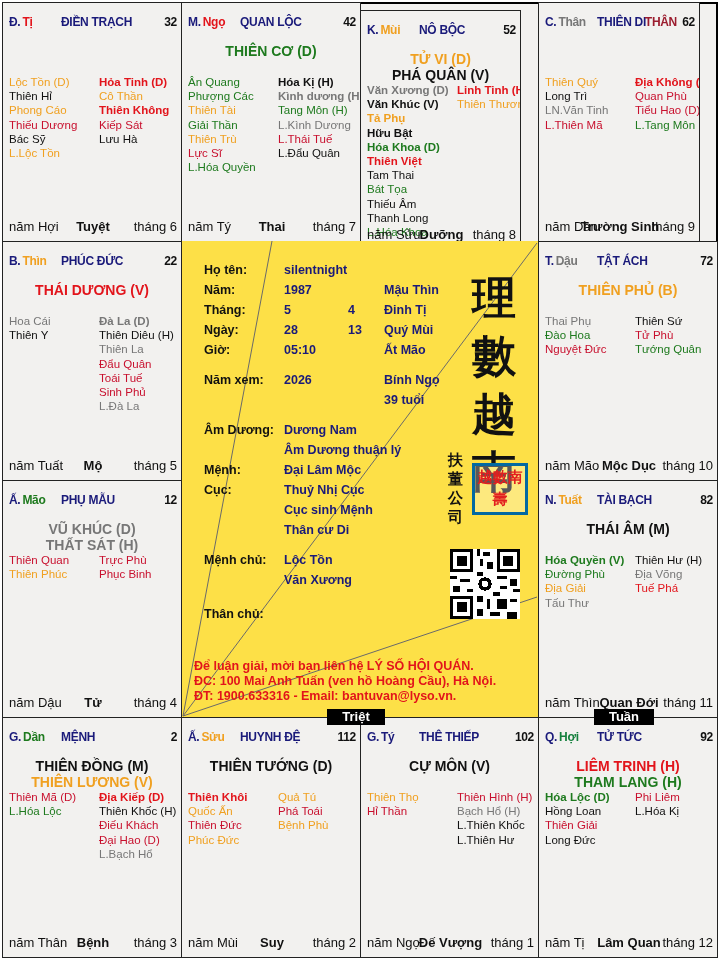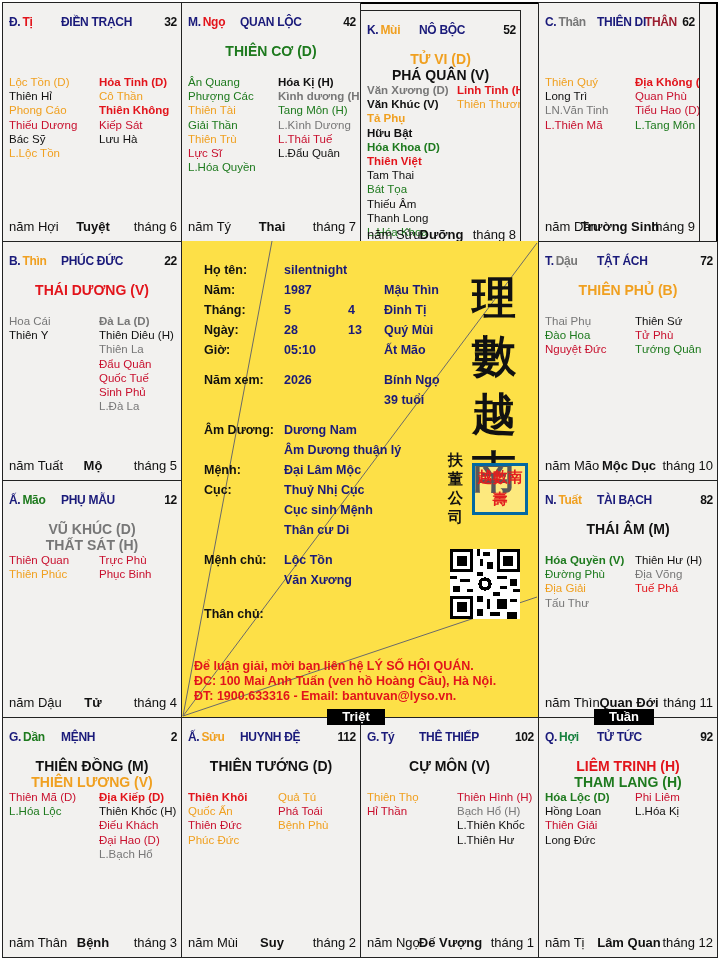--- a/index.html
+++ b/index.html
@@ -151,21 +151,21 @@
     <div class="stars" style="top:72px;">
       <div class="col c1">
         <div class="" style="color:#777777">Hoa Cái</div>
         <div class="" style="color:#111111">Thiên Y</div>
       </div>
       <div class="col c2">
         <div class="b" style="color:#777777">Đà La (D)</div>
         <div class="" style="color:#111111">Thiên Diêu (H)</div>
         <div class="" style="color:#777777">Thiên La</div>
         <div class="" style="color:#c8102e">Đẩu Quân</div>
-        <div class="" style="color:#c8102e">Quốc Tuế</div>
+        <div class="" style="color:#c8102e">Toái Tuế</div>
         <div class="" style="color:#c8102e">Sinh Phủ</div>
         <div class="" style="color:#777777">L.Đà La</div>
       </div>
     </div>
     <div class="foot">
       <span class="nam">năm Tuất</span>
       <span class="ts">Mộ</span>
       <span class="thang">tháng 5</span>
     </div>
   </div>

